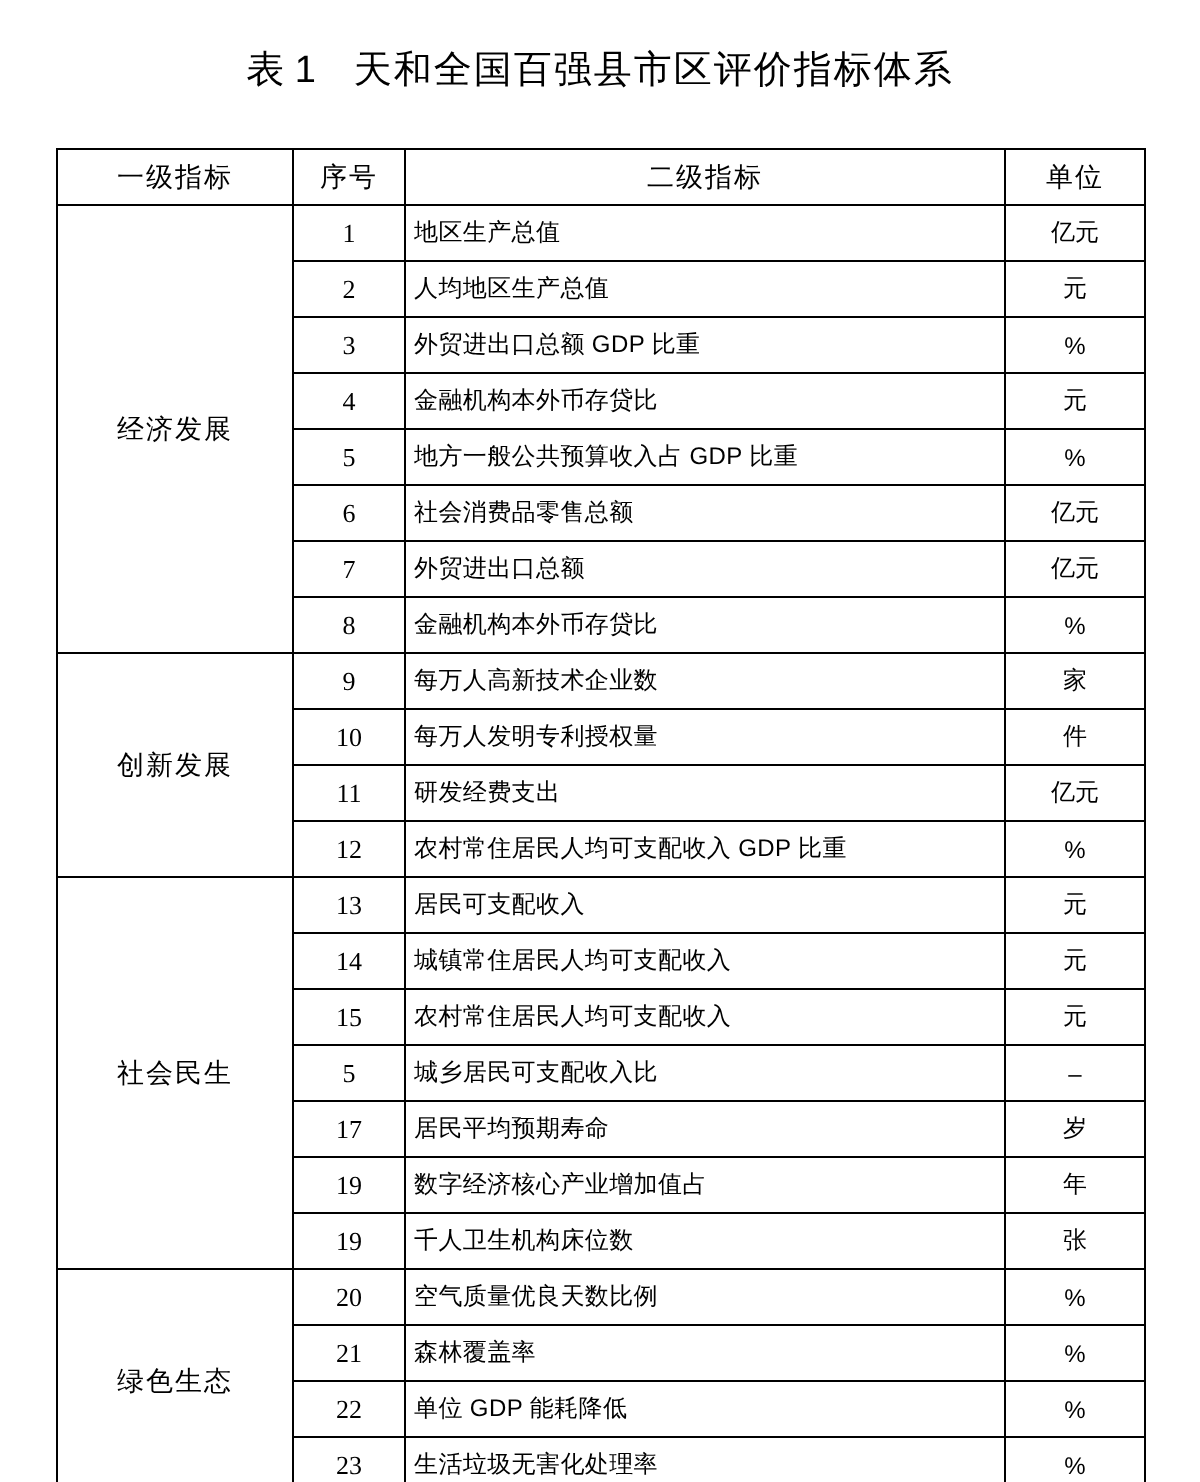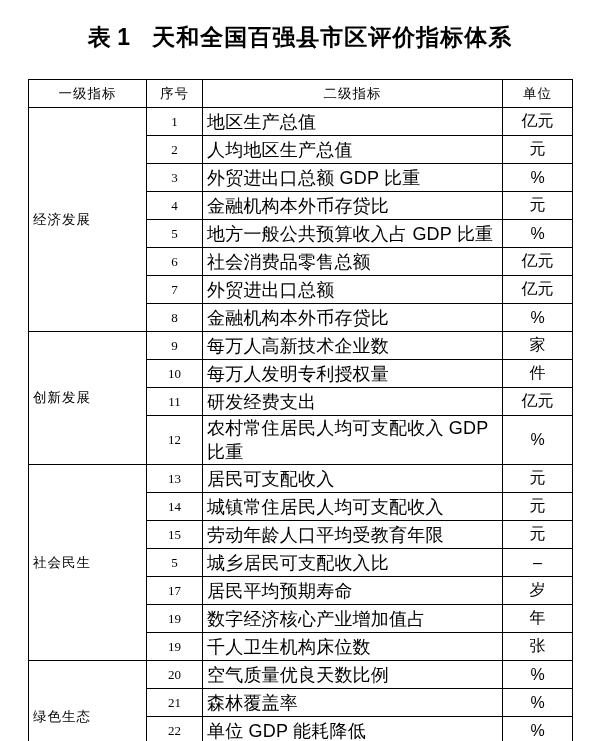--- a/index.html
+++ b/index.html
@@ -17,22 +17,22 @@
   .page {
     width: 600px;
     height: 741px;
     box-sizing: border-box;
     padding: 0;
     position: relative;
   }
   .doc-title {
     text-align: center;
     font-family: "Liberation Sans", "DejaVu Sans", sans-serif;
-    font-weight: bold;
-    font-size: 23px;
+    font-weight: normal;
+    font-size: 19px;
     letter-spacing: 1px;
     margin-top: 22px;
     margin-bottom: 0;
   }
   .doc-title .tnum {
     letter-spacing: 0px;
   }
   .table-wrap {
     margin: 26px 28px 0 28px;
     width: 544px;
@@ -53,43 +53,43 @@
   }
   thead th {
     text-align: center;
     font-family: Liberation Sans, sans-serif;
     font-weight: bold;
     font-size: 13.5px;
     height: 31px;
     letter-spacing: 1px;
   }
   td.cat {
-    text-align: left;
+    text-align: center;
     font-family: "Liberation Sans", "DejaVu Sans", sans-serif;
     font-weight: bold;
     font-size: 13.5px;
     letter-spacing: 1px;
     border-left: 1px solid #000;
   }
   td.num {
     text-align: center;
     font-family: "Liberation Serif", "DejaVu Serif", serif;
     font-size: 13px;
   }
   td.name {
     text-align: left;
     padding-left: 10px;
     font-family: "Liberation Sans", "DejaVu Sans", sans-serif;
-    font-size: 18px;
+    font-size: 12px;
     letter-spacing: 0.2px;
   }
   td.unit {
     text-align: center;
     font-family: "Liberation Sans", "DejaVu Sans", sans-serif;
-    font-size: 16px;
+    font-size: 12px;
   }
   col.c-cat { width: 118px; }
   col.c-num { width: 56px; }
   col.c-name { width: 300px; }
   col.c-unit { width: 70px; }
 
   
   tr.group-start td, tr.group-start th {
     border-top: 1px solid #000;
   }
@@ -191,21 +191,21 @@
           <td class="name">居民可支配收入</td>
           <td class="unit">元</td>
         </tr>
         <tr>
           <td class="num">14</td>
           <td class="name">城镇常住居民人均可支配收入</td>
           <td class="unit">元</td>
         </tr>
         <tr>
           <td class="num">15</td>
-          <td class="name">劳动年龄人口平均受教育年限</td>
+          <td class="name">农村常住居民人均可支配收入</td>
           <td class="unit">元</td>
         </tr>
         <tr>
           <td class="num">5</td>
           <td class="name">城乡居民可支配收入比</td>
           <td class="unit">–</td>
         </tr>
         <tr>
           <td class="num">17</td>
           <td class="name">居民平均预期寿命</td>

